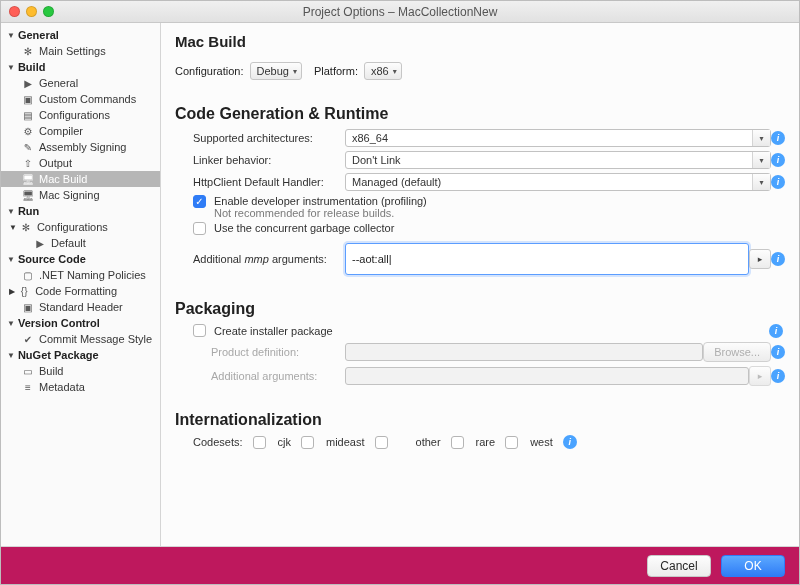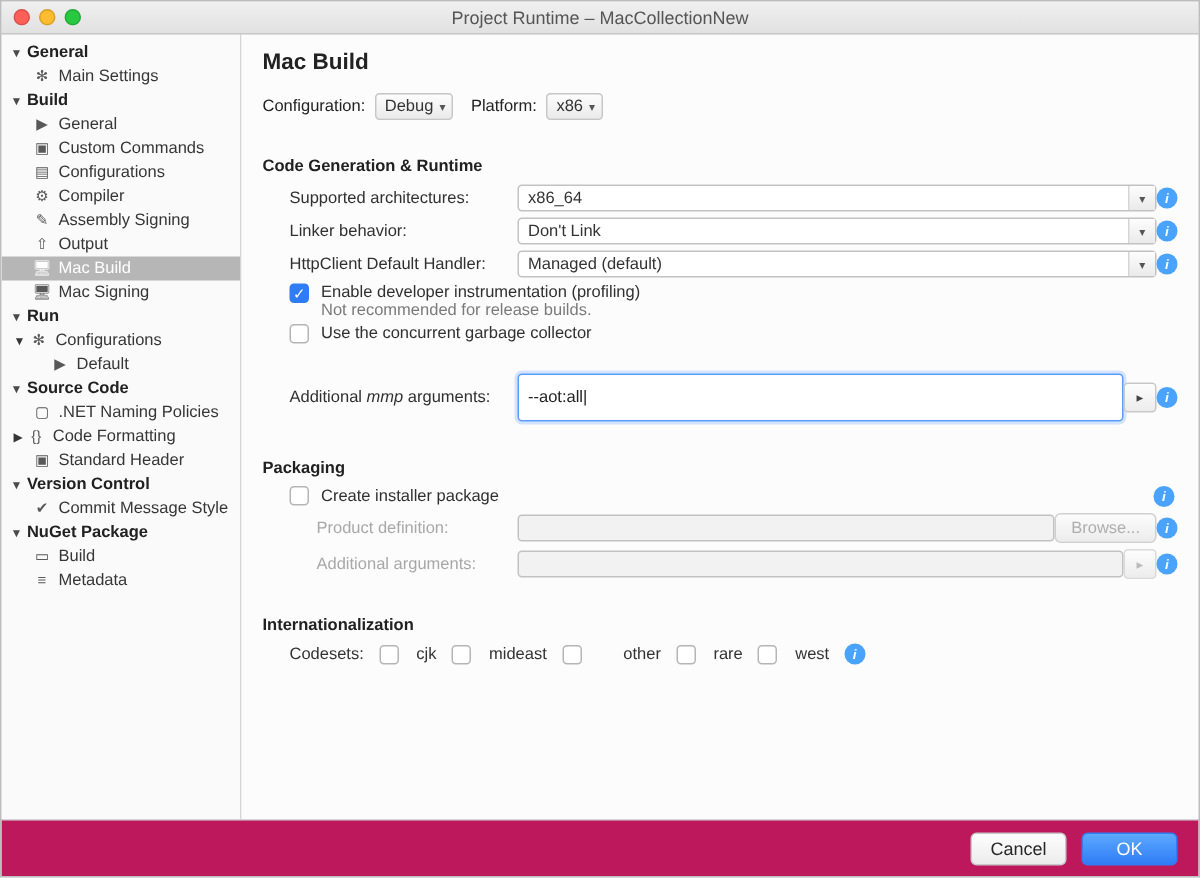--- a/index.html
+++ b/index.html
@@ -107,21 +107,21 @@
     display: inline-flex; align-items: center;
     background: linear-gradient(#fdfdfd,#eaeaea);
     border: 1px solid #c6c6c6; border-radius: 3px;
     height: 18px; padding: 0 4px 0 6px; font-size: 11px; text-align: center;
   }
   .dd .val { margin-right: 4px; }
   .dd .arrow { font-size: 8px; color: #555; }
 
   .section-title {
     font-weight: bold;
-    font-size: 11px;
+    font-size: 16px;
     margin: 25px 0 6px 0;
     color: #212121;
   }
 
   .form-row {
     display: flex; align-items: center;
     margin: 4px 0;
   }
   .form-row .flabel {
     width: 170px;
@@ -230,21 +230,21 @@
 </style>
 </head>
 <body>
 
 <div class="titlebar">
   <div class="traffic-lights">
     <div class="tl red"></div>
     <div class="tl yellow"></div>
     <div class="tl green"></div>
   </div>
-  <div class="titlebar-title">Project Runtime – MacCollectionNew</div>
+  <div class="titlebar-title">Project Options – MacCollectionNew</div>
 </div>
 
 <div class="main">
 
   <div class="sidebar">
 
     <div class="sb-cat">
         <span class="disclosure">▼</span>
         <span>General</span>
       </div>
@@ -402,21 +402,21 @@
         <span>Enable developer instrumentation (profiling)</span>
         <span class="sublbl">Not recommended for release builds.</span>
       </span>
     </div>
 
     <div class="checkbox-row">
       <span class="cb"></span>
       <span class="lbl">Use the concurrent garbage collector</span>
     </div>
 
-    <div class="form-row" style="margin-top:20px;">
+    <div class="form-row" style="margin-top:8px;">
       <div class="flabel">
         <span>Additional </span><em>mmp</em><span> arguments:</span>
       </div>
       <div class="fvalue">
         <div class="text-input">
             <span>--aot:all|</span>
           </div>
         <div class="side-btn">▸</div>
         <span class="info-icon">i</span>
       </div>

